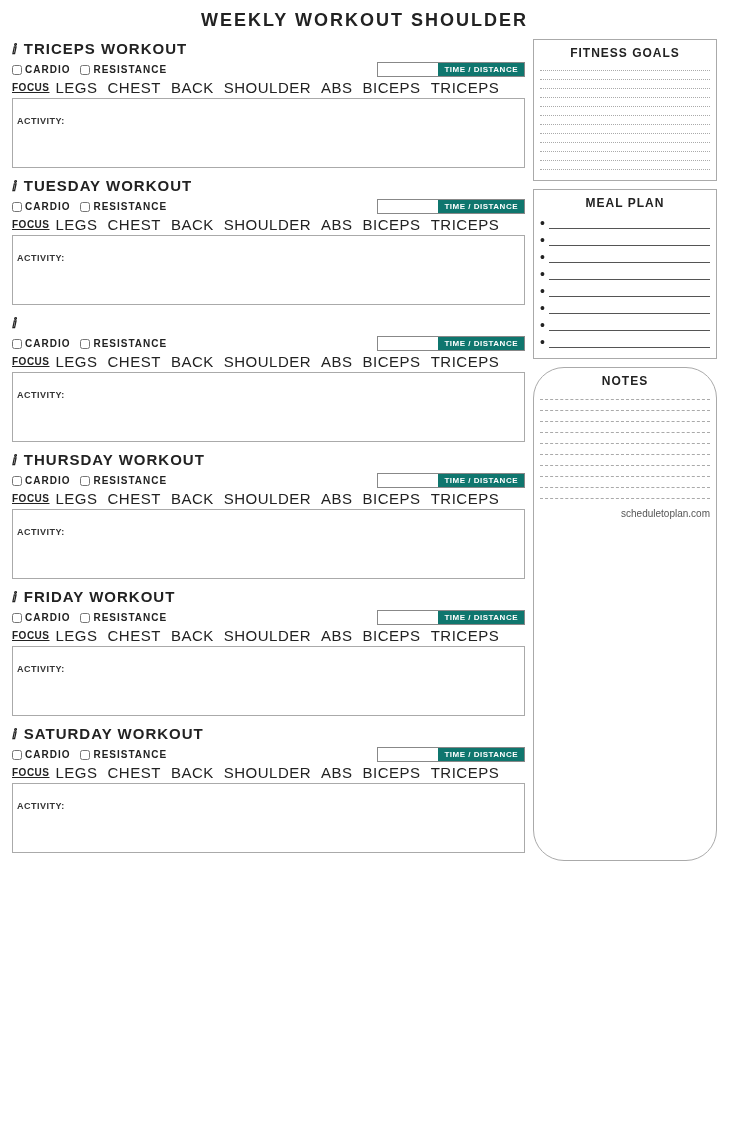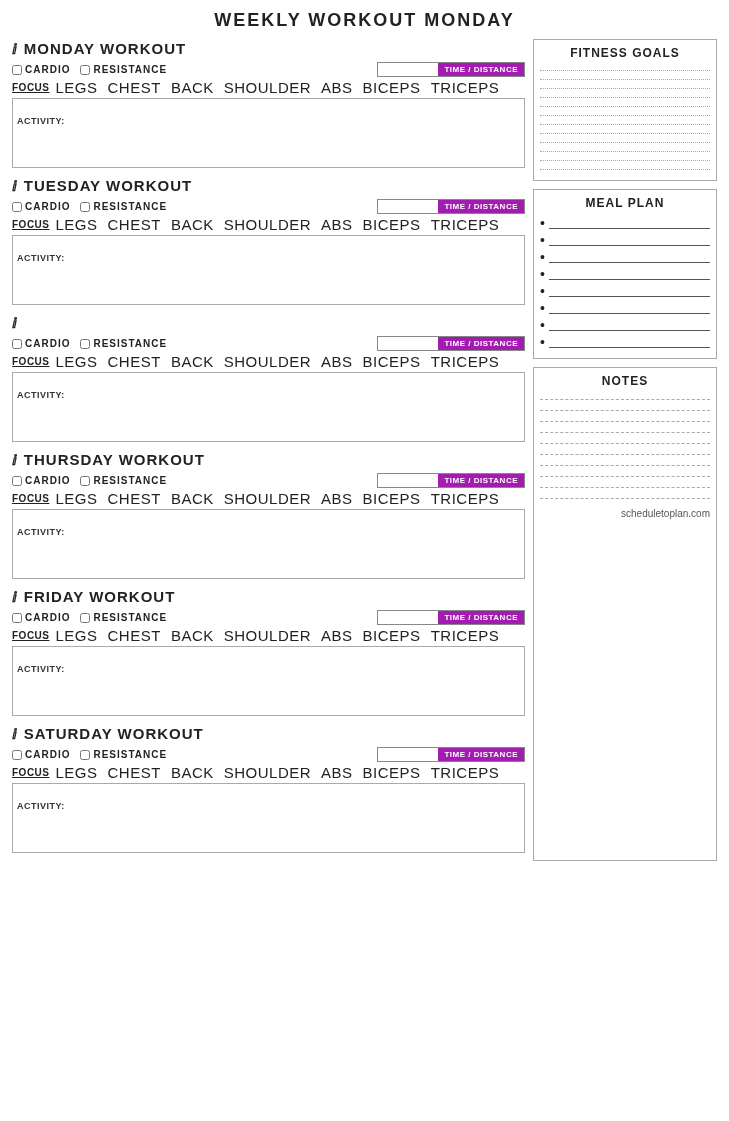--- a/index.html
+++ b/index.html
@@ -77,21 +77,21 @@
       border: 1px solid #888;
     }
     .time-distance-input {
       width: 60px;
       border: none;
       outline: none;
       font-size: 8px;
       padding: 2px 3px;
     }
     .time-distance-label {
-      background: #a21caf;
+      background: #0f766e;
       color: #fff;
       font-size: 8px;
       font-weight: 700;
       letter-spacing: 0.5px;
       padding: 2px 6px;
       display: flex;
       align-items: center;
       white-space: nowrap;
     }
     .focus-row {
@@ -182,35 +182,36 @@
     }
     
     .fitness-goals-panel {
       flex: 0 0 auto;
     }
     .meal-plan-panel {
       flex: 0 0 auto;
     }
     .notes-panel {
       flex: 1;
+      border-radius: 31px;
     }
   </style>
 </head>
 <body>
 
-<div class="page-title">WEEKLY WORKOUT MONDAY</div>
+<div class="page-title">WEEKLY WORKOUT SHOULDER</div>
 
 <div class="main-layout">
 
   <div class="workouts-col">
 
     <div class="day-section">
       <div class="day-heading">
         <span class="icon">ⅈ</span>
-        <span>MONDAY WORKOUT</span>
+        <span>TRICEPS WORKOUT</span>
       </div>
       <div class="checkboxes-row">
         <label class="checkbox-item">
           <input type="checkbox" style="">
           <span>CARDIO</span>
         </label>
         <label class="checkbox-item">
           <input type="checkbox" style="">
           <span>RESISTANCE</span>
         </label>

